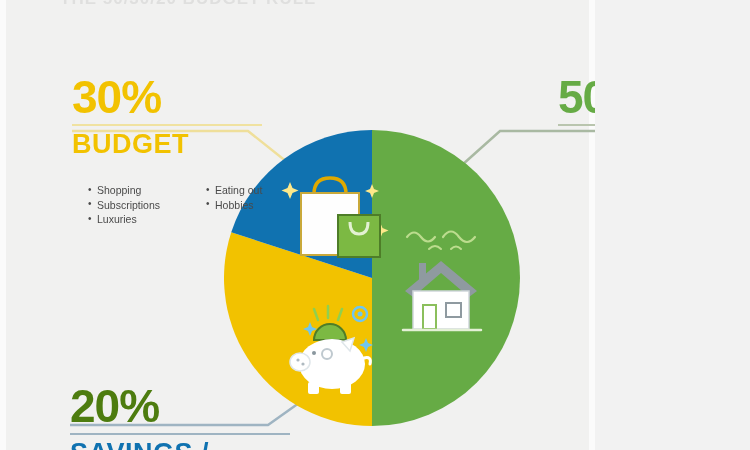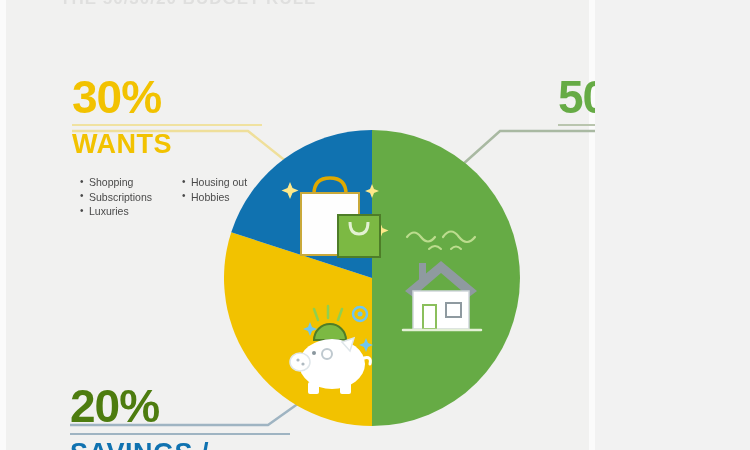--- a/index.html
+++ b/index.html
@@ -114,21 +114,21 @@
   #callout-savings .rule { background: #9fb4c2; }
 
   
   .bullets {
     display: flex;
     gap: 14px;
     margin-top: 8px;
   }
   .bullets ul {
     list-style: none;
-    margin: 8px;
+    margin: 16px;
     padding: 0;
   }
   .bullets li {
     font-size: 10.5px;
     line-height: 14.5px;
     color: #4a4a4a;
     white-space: nowrap;
     position: relative;
     padding-left: 9px;
   }
@@ -243,29 +243,29 @@
         <rect x="56" y="82" width="11" height="12" rx="2" fill="#ffffff"></rect>
 
         <path d="M80,58 q8,-2 6,6" fill="none" stroke="#ffffff" stroke-width="3" stroke-linecap="round"></path>
       </g>
     </svg>
   </div>
 
   <div class="callout" id="callout-wants">
     <div class="pct">30%</div>
     <div class="rule"></div>
-    <div class="cat">WANTS</div>
+    <div class="cat">BUDGET</div>
     <div class="bullets">
       <ul>
         <li>Shopping</li>
         <li>Subscriptions</li>
         <li>Luxuries</li>
       </ul>
       <ul>
-        <li>Housing out</li>
+        <li>Eating out</li>
         <li>Hobbies</li>
       </ul>
     </div>
   </div>
 
   <div class="callout" id="callout-needs">
     <div class="pct">50%</div>
     <div class="rule"></div>
   </div>
 

